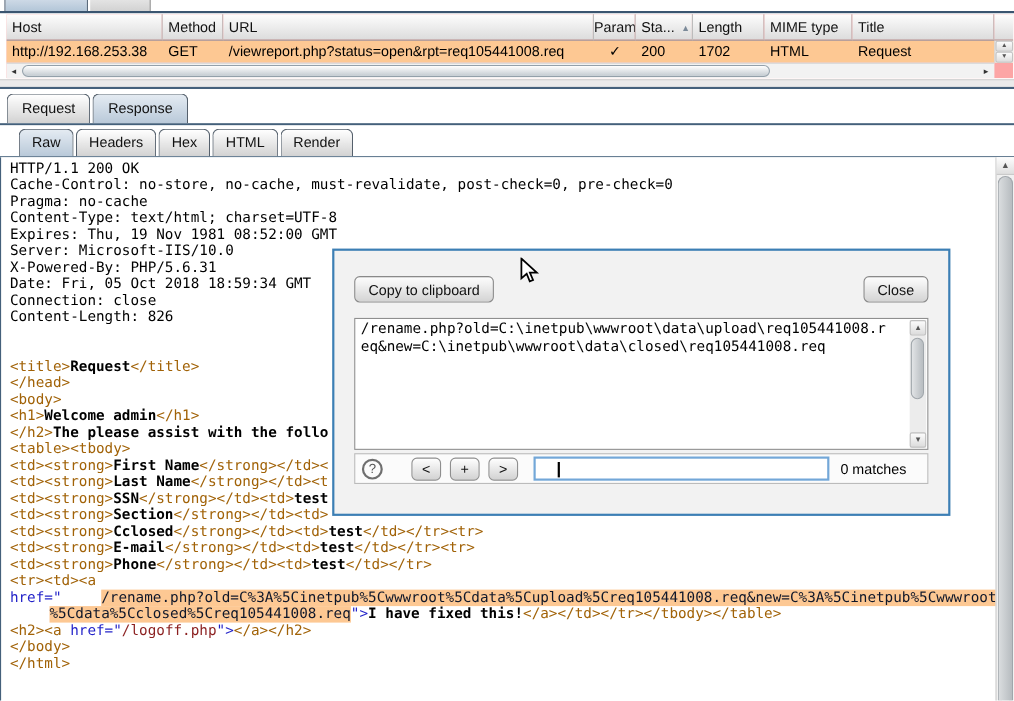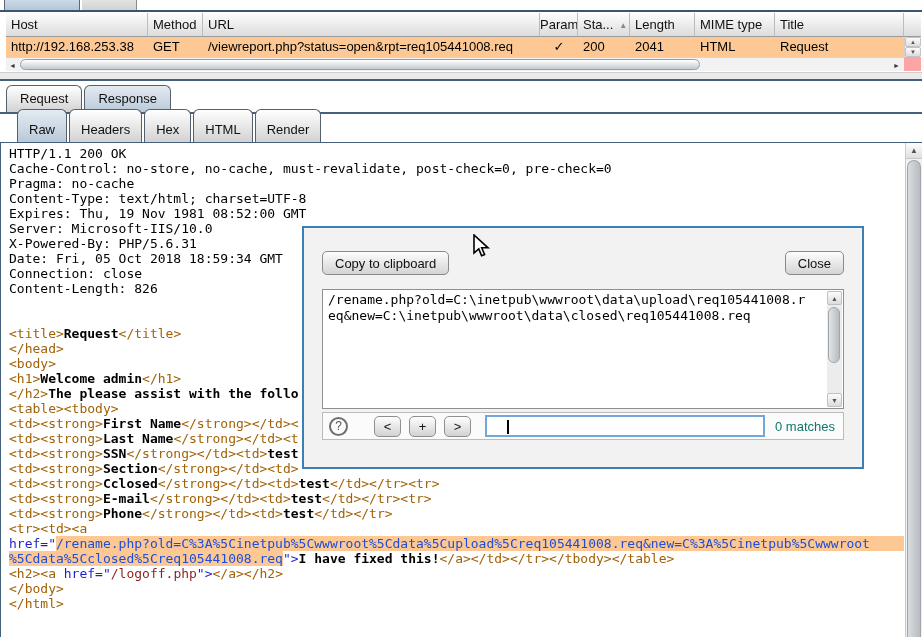--- a/index.html
+++ b/index.html
@@ -53,35 +53,35 @@
   
   .tabs-main { position:absolute; top:81px; left:0; width:922px; height:33px;
                border-bottom:2px solid #44607b; background:#fff;
                display:flex; align-items:flex-end; padding-left:6px; }
   .tabs-sub  { position:absolute; top:114px; left:0; width:922px; height:29px;
                border-bottom:1px solid #44607b; background:#fff;
                display:flex; align-items:flex-end; padding-left:17px; }
   .tab { font-size:13px; color:#111; border:1px solid #55606c; border-bottom:none;
          border-radius:6px 6px 0 0; background:linear-gradient(#ffffff,#d2d2d2);
          padding:5px 13px 6px 13px; margin-right:2px; }
-  .tabs-sub .tab { padding:12px 11px 5px 11px; }
+  .tabs-sub .tab { padding:4px 11px 5px 11px; }
   .tab.sel { background:linear-gradient(#e4ebf2,#b9c9d9); }
 
   
   .content { position:absolute; top:143px; left:0; width:922px; height:494px;
              background:#fff; border-left:1px solid #44607b; }
   #raw-lines { padding:3px 0 0 8px; margin-right:18px; }
   .ln { display:flex; height:15px; line-height:15px; white-space:pre;
         font-family:"DejaVu Sans Mono", monospace; font-size:13px; color:#000; }
   .ln span { white-space:pre; }
   .sg-t { color:#a16207; }
   .sg-a { color:#1f1fc8; }
   .sg-v { color:#8b1f1f; }
   .sg-b { font-weight:bold; }
-  .sg-s { color:#1d4ed8; background:#fdc893; }
+  .sg-s { color:#0f172a; background:#fdc893;margin-left:36px; }
   .sg-f { flex:1; background:#fdc893; }
   .vscroll { position:absolute; right:0; top:0; bottom:0; width:17px;
              background:#f1f1f1; border-left:1px solid #cccccc; }
   .vs-btn { height:16px; font-size:8px; color:#555; display:flex; align-items:center;
             justify-content:center; background:linear-gradient(#fdfdfd,#dfdfdf);
             border-bottom:1px solid #c6c6c6; }
   .vs-thumb { position:absolute; top:17px; bottom:0; left:1px; width:14px;
               border:1px solid #a0a6ab; border-bottom:none; border-radius:7px 7px 0 0;
               background:linear-gradient(90deg,#dadddf,#b7bcc0); }
 
@@ -118,21 +118,21 @@
   .help { width:19px; height:19px; border:2px solid #6f6f6f; border-radius:50%;
           font-size:12px; color:#555; display:flex; align-items:center; justify-content:center;
           margin-right:26px; }
   .sbtn { width:27px; height:21px; font-size:13px; color:#111; margin-right:8px;
           border:1px solid #8f8f8f; border-radius:5px;
           background:linear-gradient(#fefefe,#d2d2d2);
           font-family:"Liberation Sans", sans-serif; }
   .sinput { flex:1; height:22px; margin-left:6px; border:2px solid #73a7d8; background:#fff;
             font-size:13px; padding:0 4px; outline:none; }
   .caret { position:absolute; left:184px; top:7px; width:1.5px; height:14px; background:#000; }
-  .matches { font-size:13px; color:#0f766e; margin-left:10px; margin-right:2px; white-space:nowrap; }
+  .matches { font-size:13px; color:#000000; margin-left:10px; margin-right:13px; white-space:nowrap; }
 
   .cursor { position:absolute; left:472px; top:234px; z-index:20; }
 </style>
 </head>
 <body>
 
 <div class="screen">
 
   <div class="top-strip">
     <div class="frag-tab frag-sel"></div>
@@ -151,21 +151,21 @@
       <div class="th c6"><span>MIME type</span></div>
       <div class="th c7"><span>Title</span></div>
       <div class="th cf"></div>
     </div>
     <div class="trow">
       <div class="td c0">http://192.168.253.38</div>
       <div class="td c1">GET</div>
       <div class="td c2">/viewreport.php?status=open&amp;rpt=req105441008.req</div>
       <div class="td c3">✓</div>
       <div class="td c4">200</div>
-      <div class="td c5">2041</div>
+      <div class="td c5">1702</div>
       <div class="td c6">HTML</div>
       <div class="td c7">Request</div>
     </div>
     <div class="mini-vscroll">
       <div class="mini-btn">▲</div>
       <div class="mini-btn">▼</div>
     </div>
     <div class="hscroll">
       <div class="hs-btn hs-left">◄</div>
       <div class="hs-thumb"></div>

